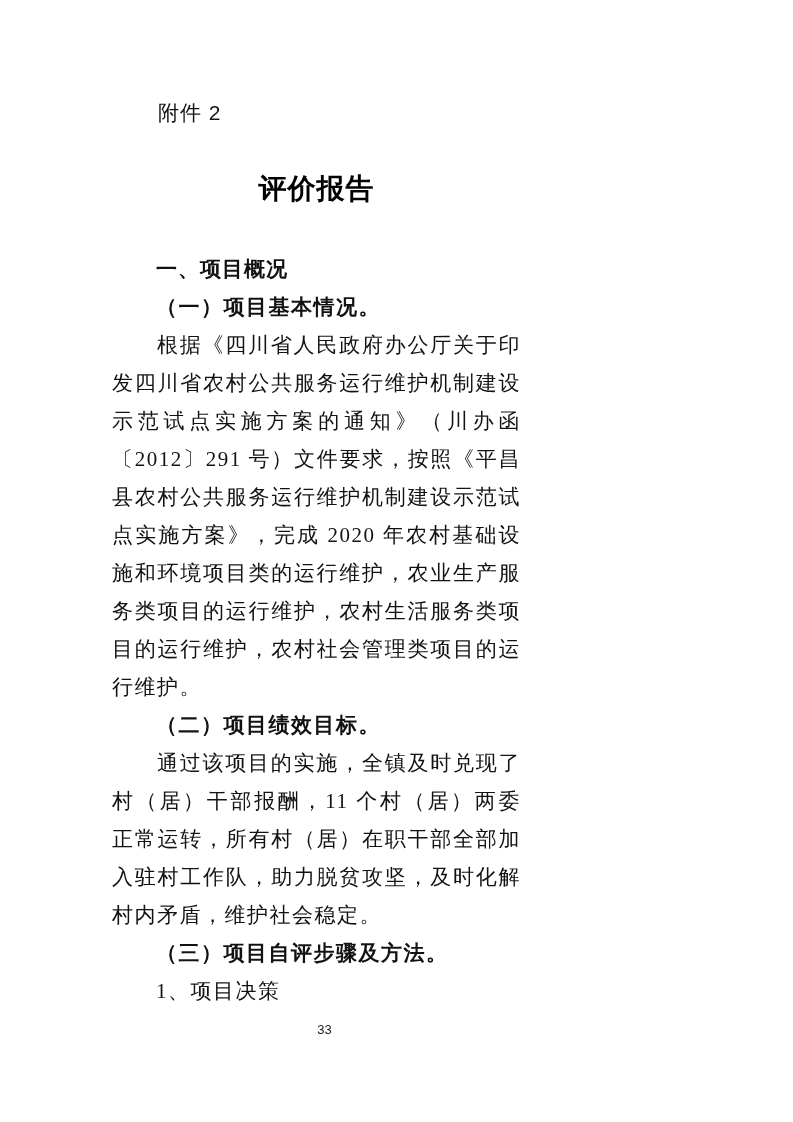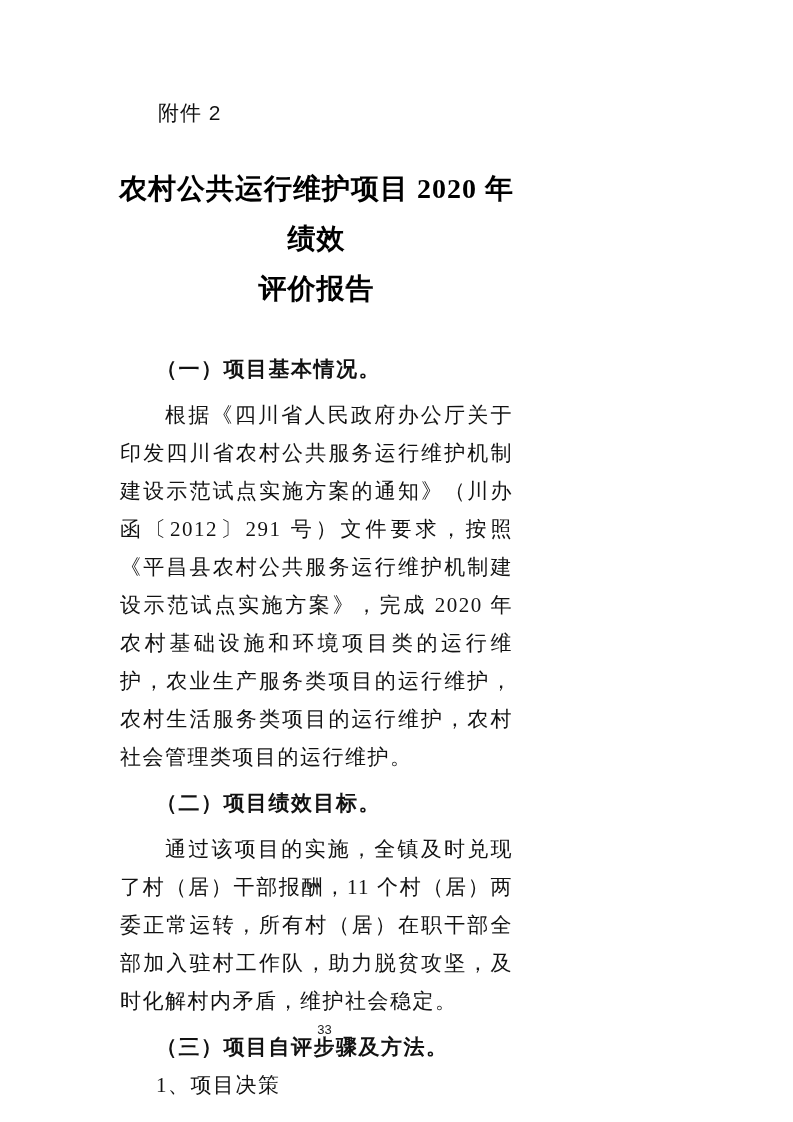--- a/index.html
+++ b/index.html
@@ -51,21 +51,21 @@
   }
   .h-kai {
     font-family: Liberation Sans, sans-serif;
     font-weight: bold;
     padding-left: 44px;
   }
   .h-num {
     padding-left: 44px;
   }
   .para {
-    margin: 8px;
+    margin: 0;
     text-indent: 45px;
     text-align: justify;
     text-justify: inter-ideograph;
   }
   .page-number {
     position: absolute;
     left: 16px;
     right: 0;
     top: 1022px;
     text-align: center;
@@ -75,25 +75,25 @@
   }
 </style>
 </head>
 <body>
 
 <div class="sheet">
 
   <div class="attachment">附件 2</div>
 
   <div class="doc-title">
-    <div>农村公共运行维护项目 2020 年绩效</div>
     <div>评价报告</div>
   </div>
 
   <div class="body-text">
+    <div class="h-sans">一、项目概况</div>
 
     <div class="h-kai">（一）项目基本情况。</div>
 
     <p class="para">根据《四川省人民政府办公厅关于印发四川省农村公共服务运行维护机制建设示范试点实施方案的通知》（川办函〔2012〕291 号）文件要求，按照《平昌县农村公共服务运行维护机制建设示范试点实施方案》，完成 2020 年农村基础设施和环境项目类的运行维护，农业生产服务类项目的运行维护，农村生活服务类项目的运行维护，农村社会管理类项目的运行维护。</p>
 
     <div class="h-kai">（二）项目绩效目标。</div>
 
     <p class="para">通过该项目的实施，全镇及时兑现了村（居）干部报酬，11 个村（居）两委正常运转，所有村（居）在职干部全部加入驻村工作队，助力脱贫攻坚，及时化解村内矛盾，维护社会稳定。</p>
 
     <div class="h-kai">（三）项目自评步骤及方法。</div>

